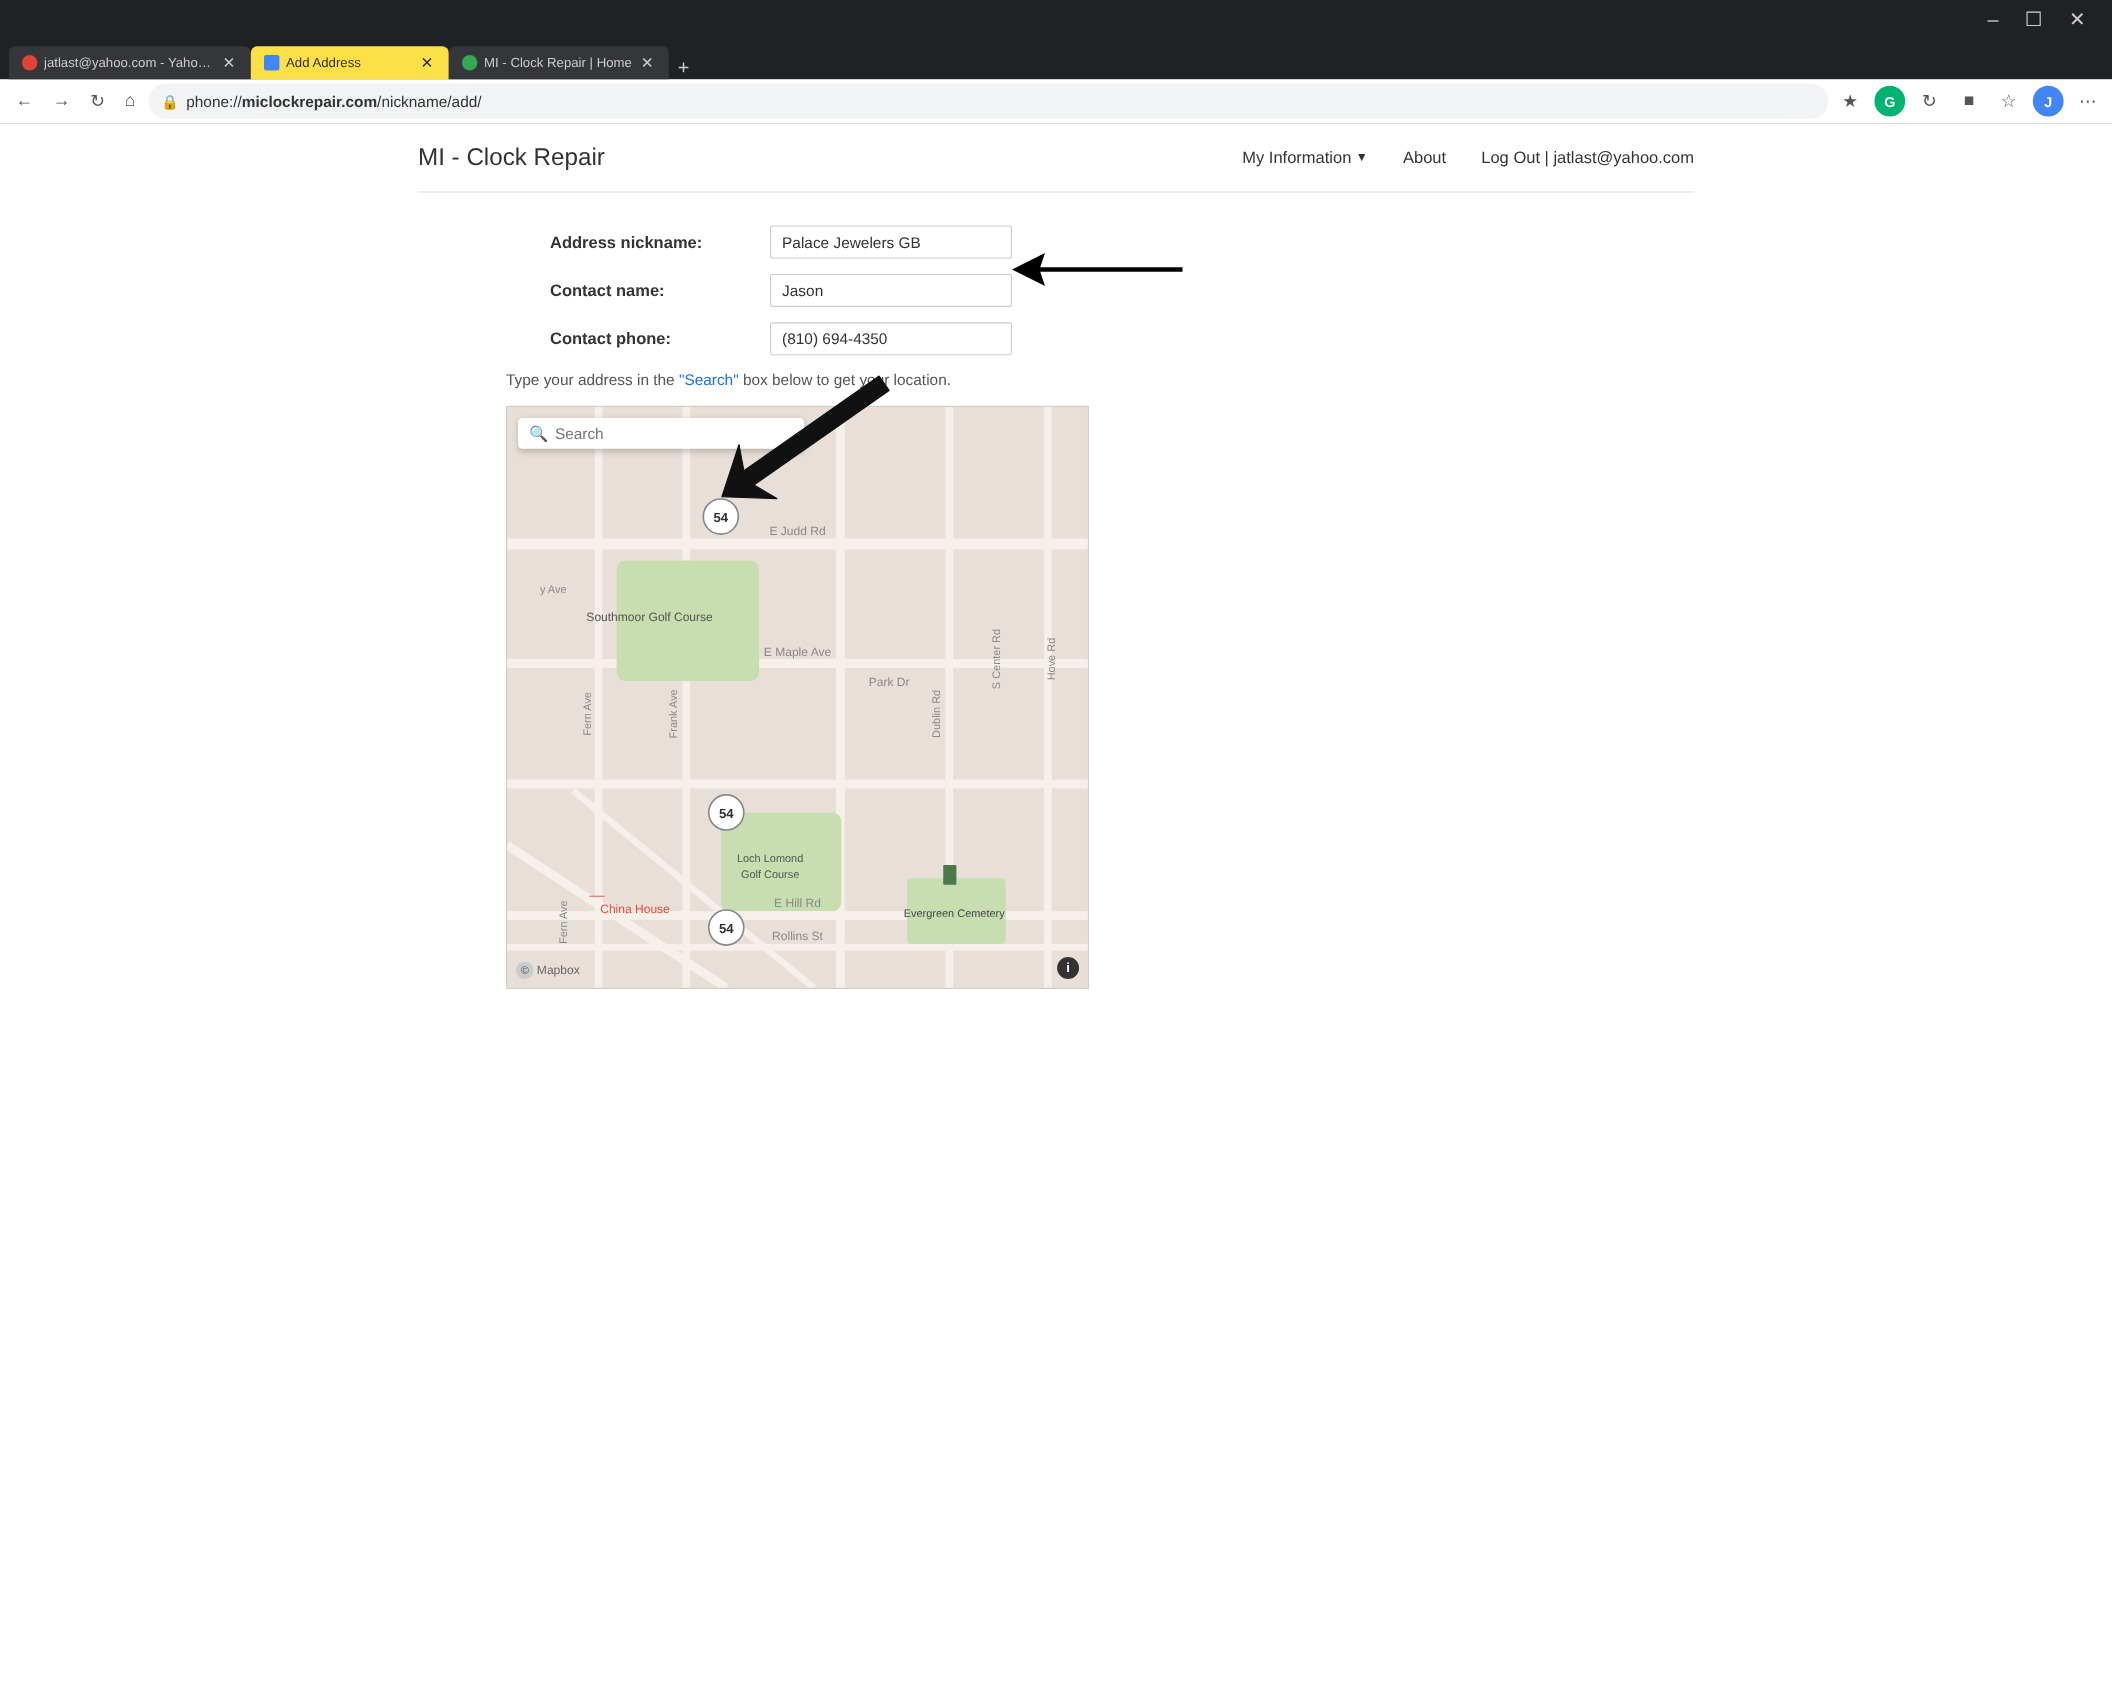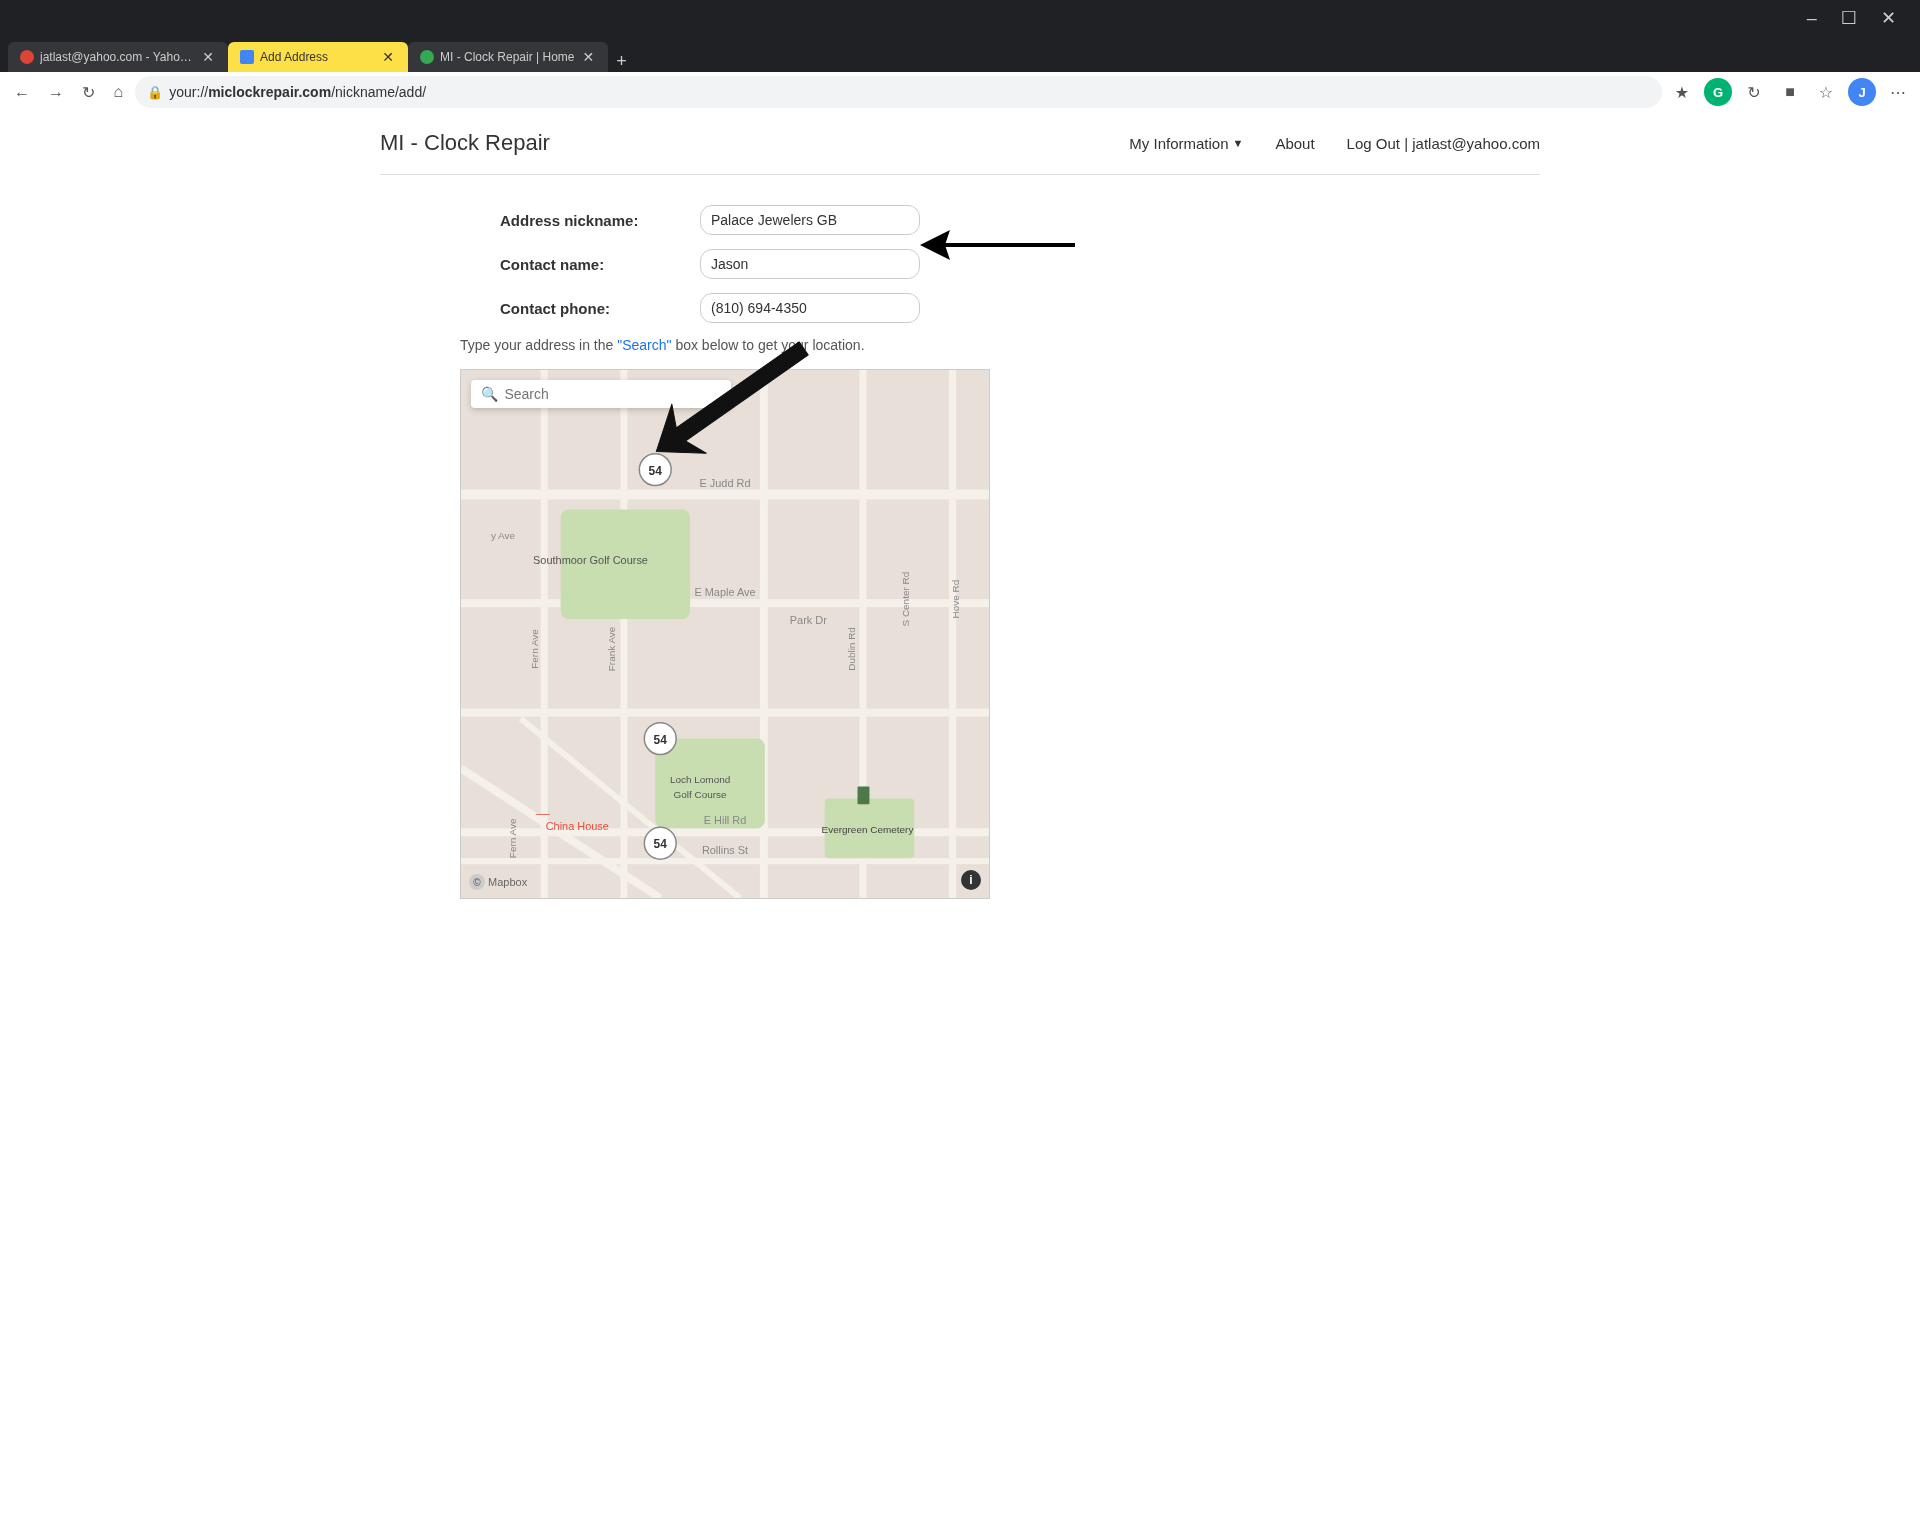--- a/index.html
+++ b/index.html
@@ -174,21 +174,21 @@
       width: 200px;
       flex-shrink: 0;
     }
     .form-input {
       border: 1px solid #ccc;
       padding: 6px 10px;
       font-size: 14px;
       width: 220px;
       outline: none;
       color: #333;
-      border-radius: 12px;
+      border-radius: 2px;
     }
 
     .instruction-text {
       font-size: 14px;
       color: #555;
       margin-bottom: 16px;
       margin-left: 0;
     }
     .instruction-text span { color: #1a73e8; }
 
@@ -306,21 +306,21 @@
     <span class="new-tab-btn">+</span>
   </div>
   <div class="address-bar-row">
     <span class="nav-btn">←</span>
     <span class="nav-btn">→</span>
     <span class="nav-btn">↻</span>
     <span class="nav-btn">⌂</span>
     <div class="address-bar">
       <span class="lock-icon">🔒</span>
       <span class="url-text">
-        <span>your://</span><strong>miclockrepair.com</strong><span>/nickname/add/</span>
+        <span>phone://</span><strong>miclockrepair.com</strong><span>/nickname/add/</span>
       </span>
     </div>
     <div class="browser-actions">
       <span class="browser-action-btn">★</span>
       <span class="browser-action-btn" style="background:#00b373; color:#fff; border-radius:50%; width:28px; height:28px; font-size:13px; font-weight:bold; display:flex; align-items:center; justify-content:center;">G</span>
       <span class="browser-action-btn">↻</span>
       <span class="browser-action-btn">■</span>
       <span class="browser-action-btn">☆</span>
       <div class="profile-avatar">J</div>
       <span class="browser-action-btn">⋯</span>

